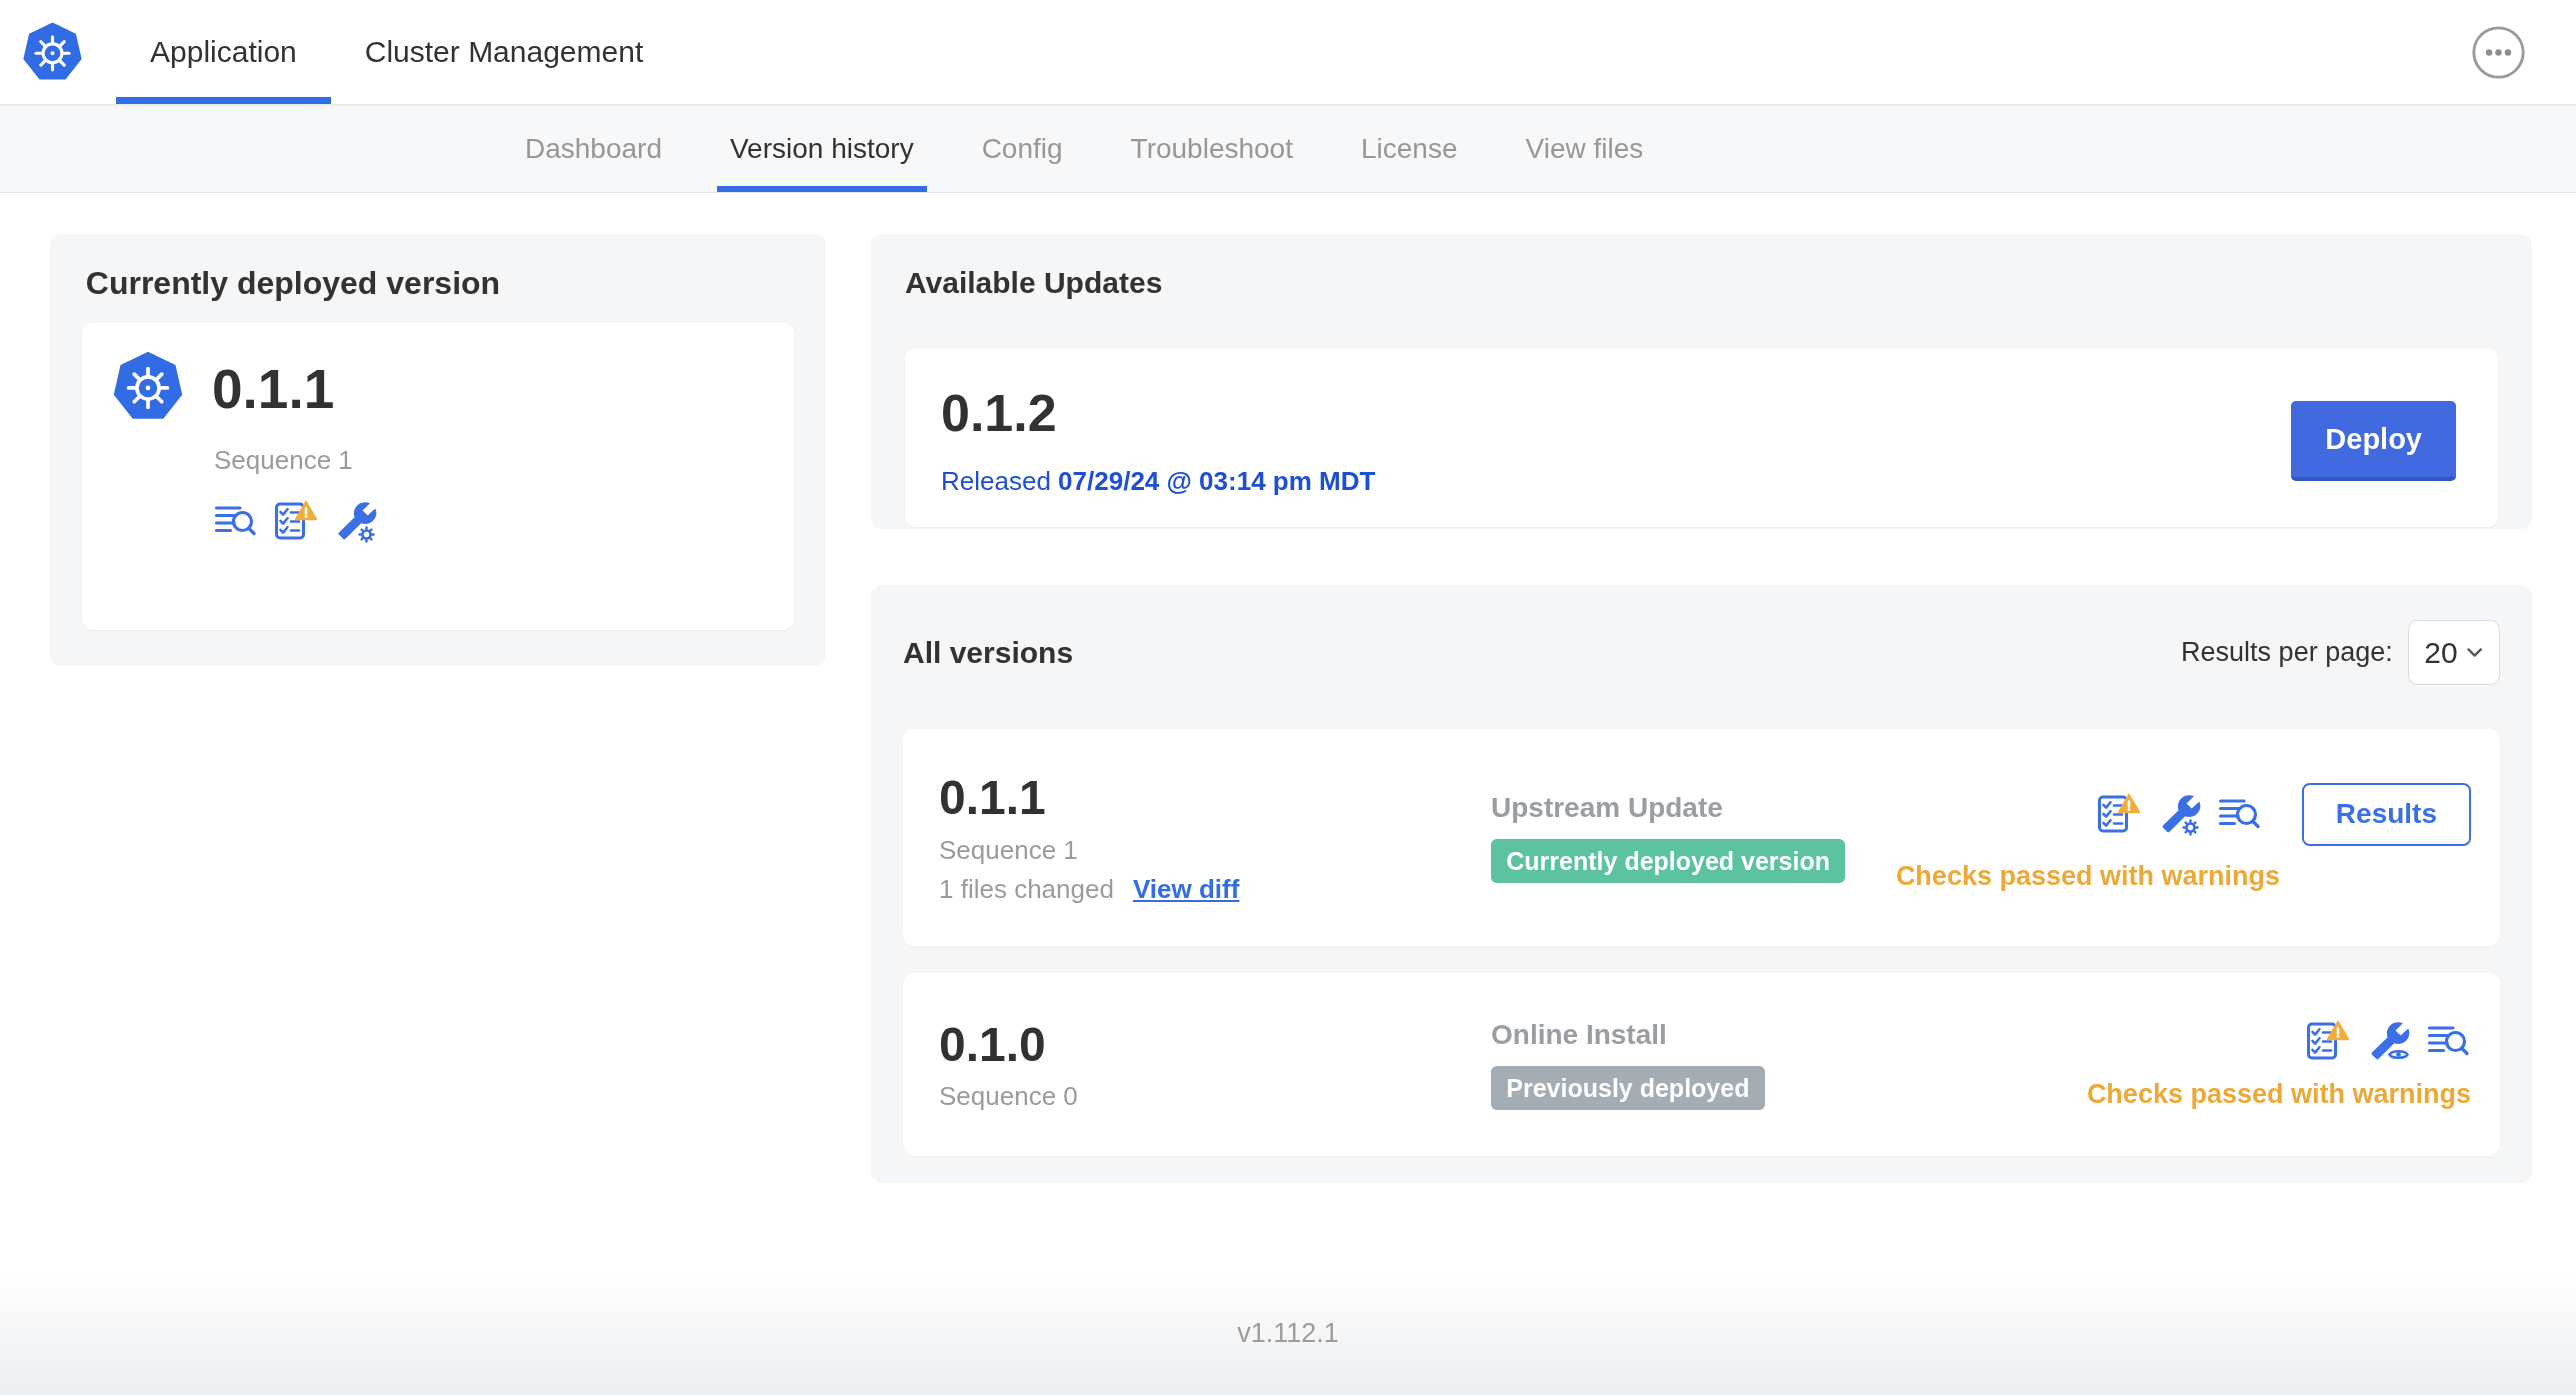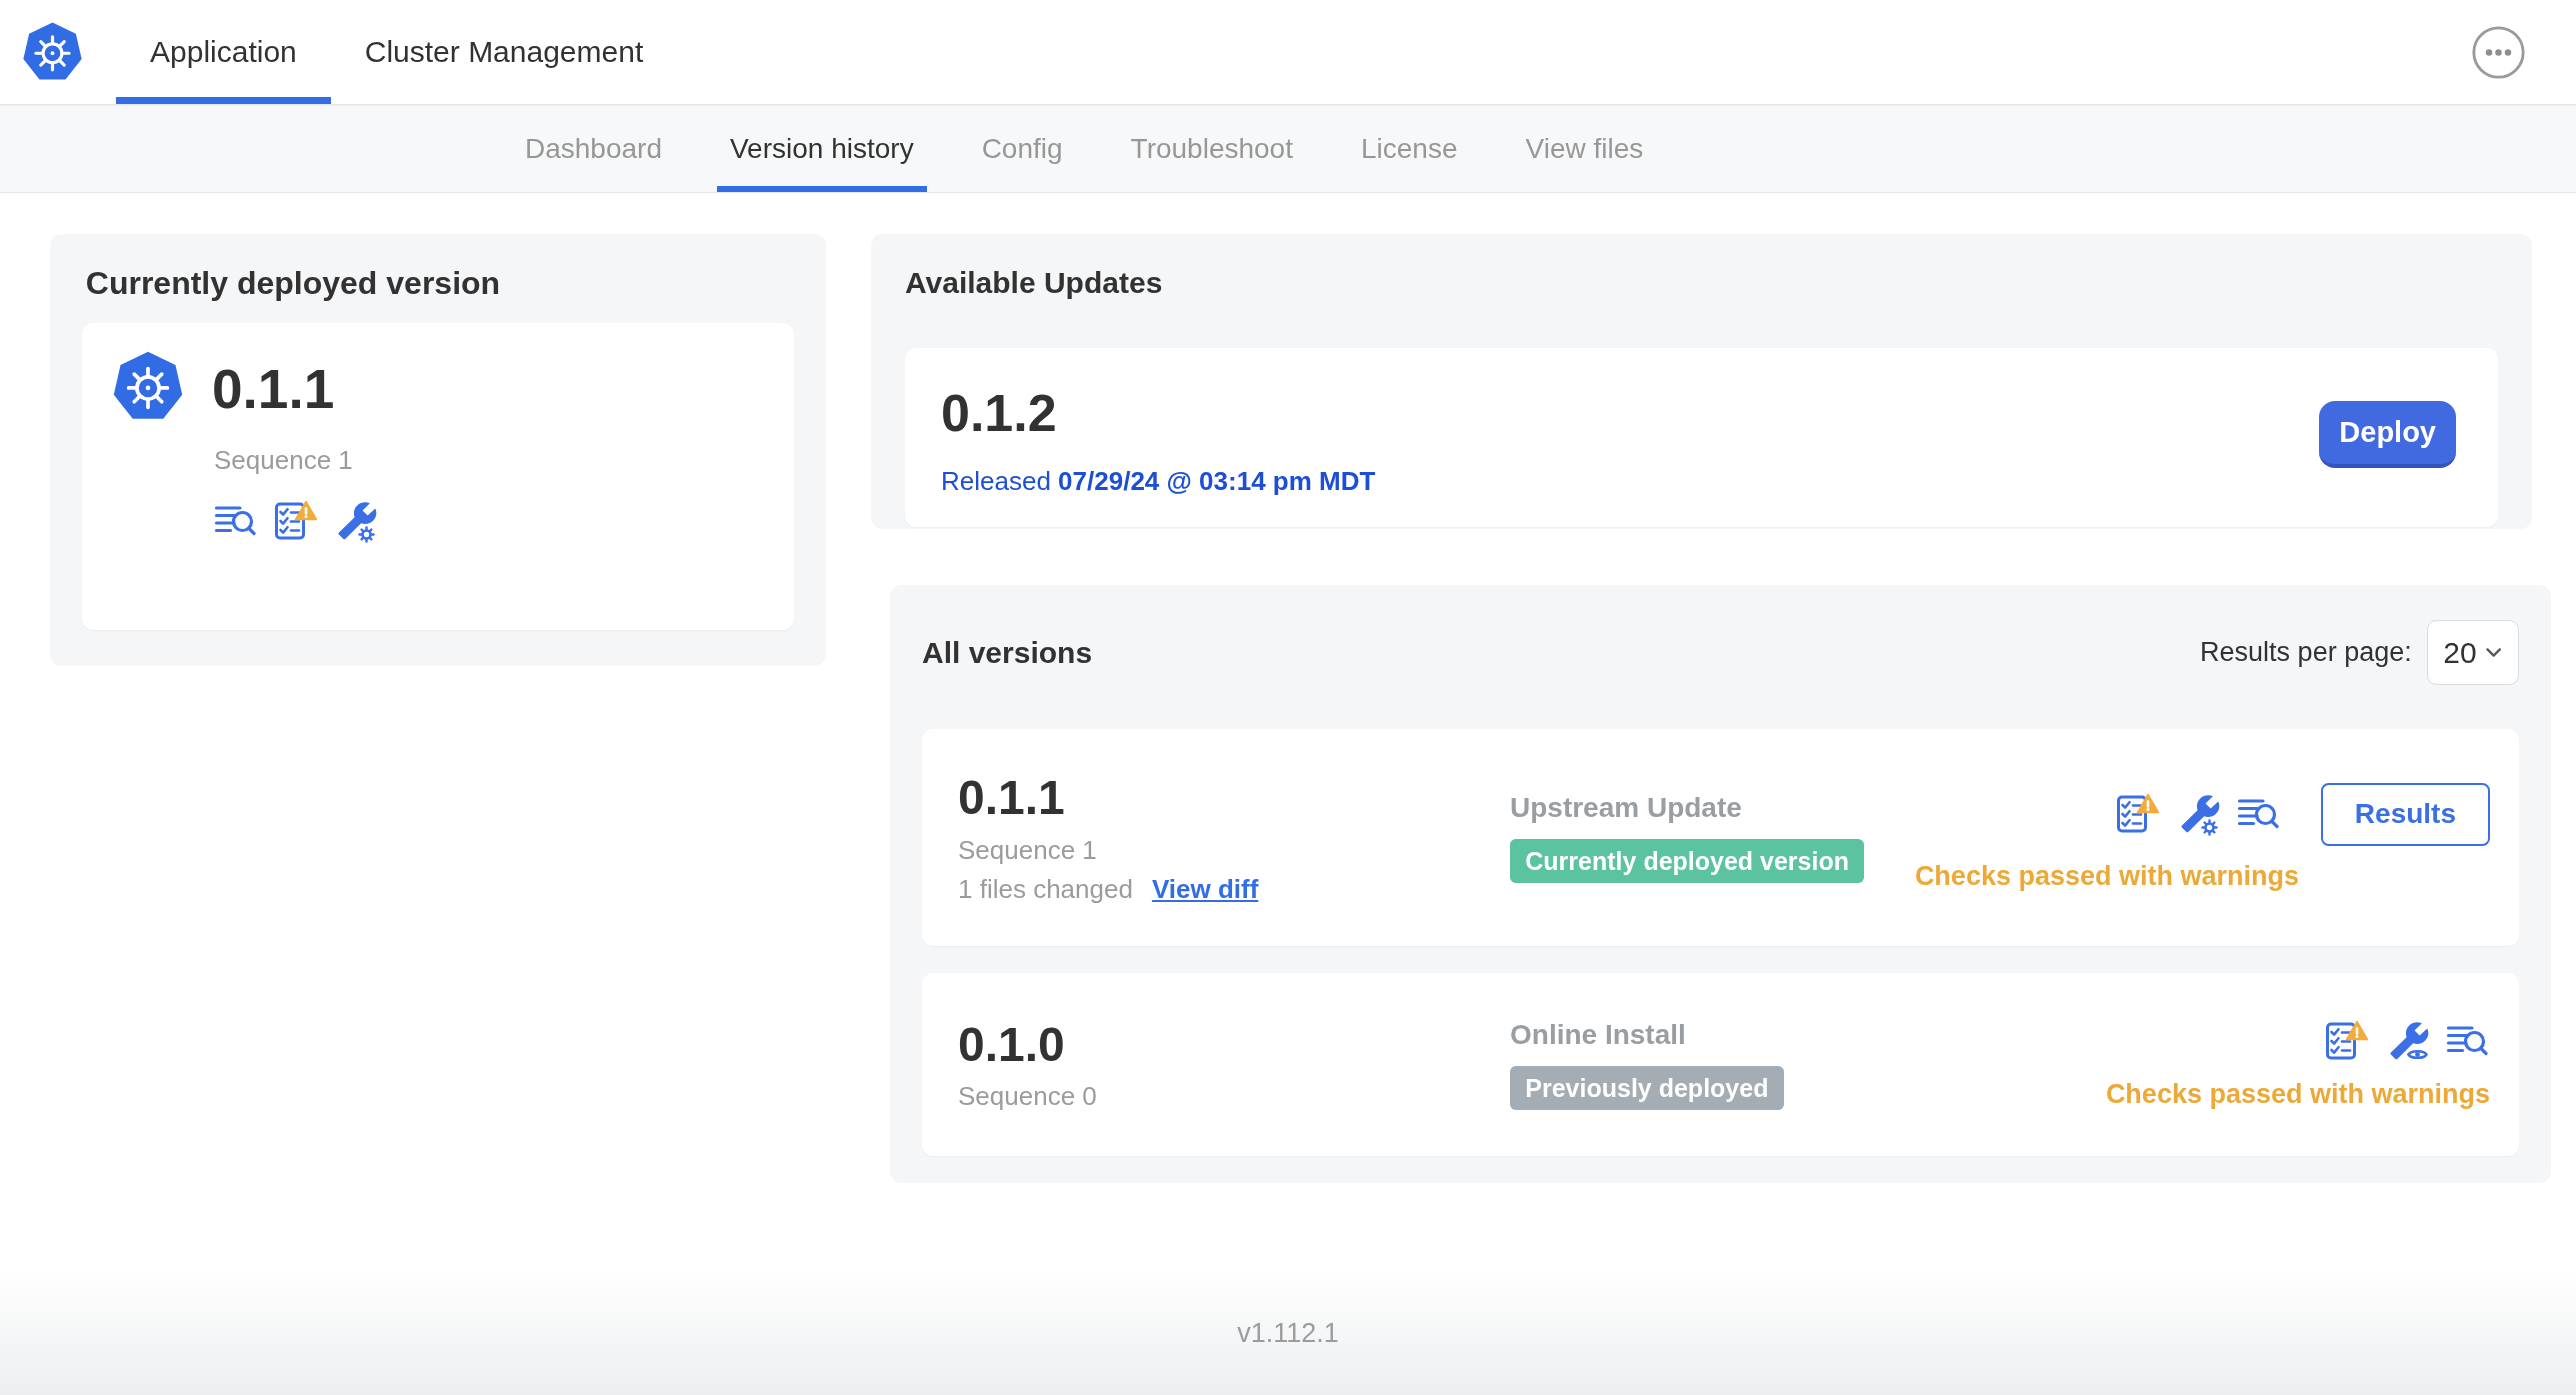--- a/index.html
+++ b/index.html
@@ -54,24 +54,24 @@
   .icon-row{display:flex;align-items:flex-end;gap:15.3px;}
   .cdv-icons{margin-top:23px;}
   .act-icon{width:44px;height:44px;display:inline-block;cursor:pointer;}
 
   
   .avail-panel{left:871px;top:41px;width:1661px;height:295px;padding:32px 34px;}
   .avail-card{position:relative;margin-top:48px;height:179px;padding:29px 36px;}
   .avail-version{font-size:52px;font-weight:700;color:var(--dark);margin-top:5.7px;}
   .released-line{margin-top:23px;font-size:26px;color:#1d4ed8;}
   .released-line b{font-weight:700;}
-  .deploy-btn{position:absolute;right:42px;top:53px;height:67px;padding:0 20px;background:var(--btn-blue);border:none;border-bottom:4.8px solid var(--btn-blue-dark);border-radius:16px;color:#fff;font-size:29px;font-weight:700;font-family:inherit;cursor:pointer;}
-
-  
-  .allv-panel{left:890px;top:392px;width:1661px;height:598px;padding:34px 32px 0 32px;}
+  .deploy-btn{position:absolute;right:42px;top:53px;height:80px;padding:0 34px;background:var(--btn-blue);border:none;border-bottom:4.8px solid var(--btn-blue-dark);border-radius:5px;color:#fff;font-size:29px;font-weight:700;font-family:inherit;cursor:pointer;}
+
+  
+  .allv-panel{left:871px;top:392px;width:1661px;height:598px;padding:34px 32px 0 32px;}
   .allv-head{display:flex;align-items:center;justify-content:space-between;height:67px;}
   .rpp{display:flex;align-items:center;gap:15.3px;}
   .rpp-label{font-size:27px;color:var(--dark);}
   .rpp-select{display:flex;align-items:center;gap:9px;width:92px;height:65px;background:#fff;border:1.9px solid #D9DCE0;border-radius:9.5px;padding:0 13.4px 0 15.3px;font-size:30px;color:var(--dark);cursor:pointer;}
   .rows{margin-top:43px;display:flex;flex-direction:column;gap:27px;}
   .vrow{display:grid;grid-template-columns:552px 1fr auto;align-items:center;padding:0 29px 0 36px;}
   .vrow-1{height:217px;}
   .vrow-2{height:183px;}
   .row-version{font-size:48px;font-weight:700;color:var(--dark);}
   .row-seq{margin-top:9.5px;font-size:26px;color:var(--gray);}

